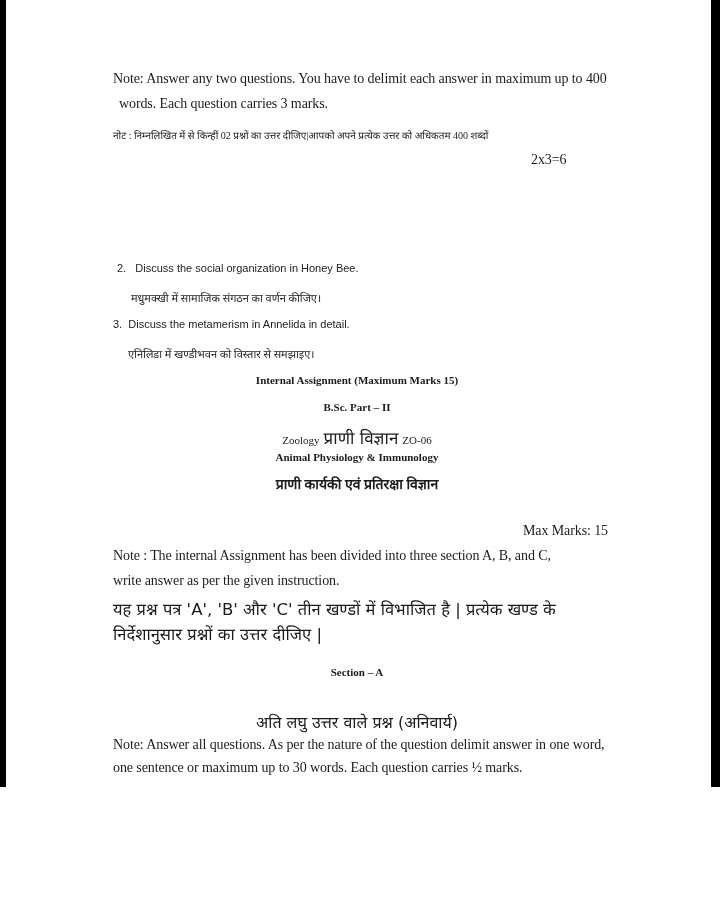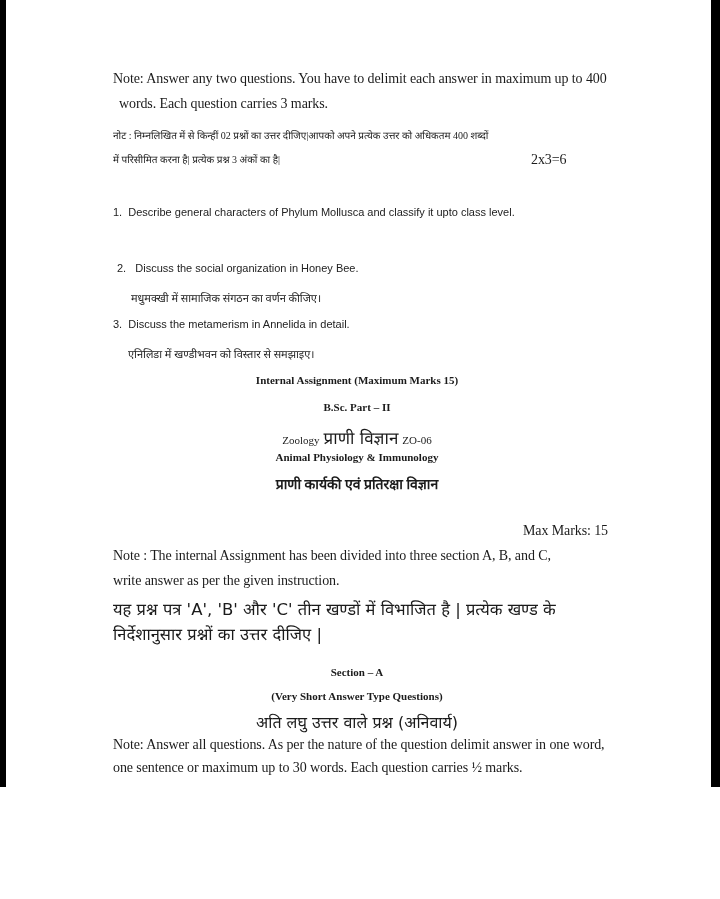--- a/index.html
+++ b/index.html
@@ -79,27 +79,22 @@
 
 <div class="page">
 
   <div class="edge-bar edge-left"></div>
   <div class="edge-bar edge-right"></div>
 
   <div class="abs serif-line" style="left:113px; top:71px;">Note: Answer any two questions. You have to delimit each answer in maximum up to 400</div>
   <div class="abs serif-line" style="left:113px; top:96px;margin-left:6px;">words. Each question carries 3 marks.</div>
 
   <div class="abs hindi-serif" style="left:113px; top:128px;">नोट : निम्नलिखित में से किन्हीं 02 प्रश्नों का उत्तर दीजिए|आपको  अपने प्रत्येक उत्तर को अधिकतम 400 शब्दों</div>
-  <div class="abs hindi-serif" style="left:113px; top:152px;">में परिसीमित करना है| प्रत्येक प्रश्न 3 अंकों का है|</div>
   <div class="abs serif-line" style="left:531px; top:152px;">2x3=6</div>
 
-  <div class="abs q-en" style="left:113px; top:206px;">
-    <span>1.</span>&nbsp;
-    <span>Describe general characters of Phylum Mollusca and classify it upto class level.</span>
-  </div>
 
   <div class="abs q-en" style="left:117px; top:262px;">
     <span>2.</span>&nbsp;&nbsp;
     <span>Discuss the social organization in Honey Bee.</span>
   </div>
   <div class="abs q-hi" style="left:131px; top:290px;">मधुमक्खी में सामाजिक संगठन का वर्णन कीजिए।</div>
 
   <div class="abs q-en" style="left:113px; top:318px;">
     <span>3.</span>&nbsp;
     <span>Discuss the metamerism in Annelida in detail.</span>
@@ -118,19 +113,18 @@
 
   <div class="abs serif-line marks-right" style="top:523px;">Max Marks: 15</div>
 
   <div class="abs serif-line" style="left:113px; top:548px;">Note : The internal Assignment has been divided into three section A, B, and C,</div>
   <div class="abs serif-line" style="left:113px; top:573px;">write answer as per the given instruction.</div>
 
   <div class="abs big-hi" style="left:113px; top:597px;">यह प्रश्न पत्र 'A', 'B' और 'C' तीन खण्डों में विभाजित है | प्रत्येक खण्ड के</div>
   <div class="abs big-hi" style="left:113px; top:622px;">निर्देशानुसार प्रश्नों का उत्तर दीजिए |</div>
 
   <div class="abs center-line head-bold" style="top:666px;">Section – A</div>
-  <div class="abs center-line head-bold" style="top:690px;">(Very Short Answer Type Questions)</div>
   <div class="abs center-line big-hi" style="top:711px; font-size:16px;">अति लघु उत्तर वाले प्रश्न (अनिवार्य)</div>
 
   <div class="abs serif-line" style="left:113px; top:737px;">Note: Answer all questions. As per the nature of the question delimit answer in one word,</div>
   <div class="abs serif-line" style="left:113px; top:760px;">one sentence or maximum up to 30 words. Each question carries ½ marks.</div>
 
 </div>
 
 </body></html>

